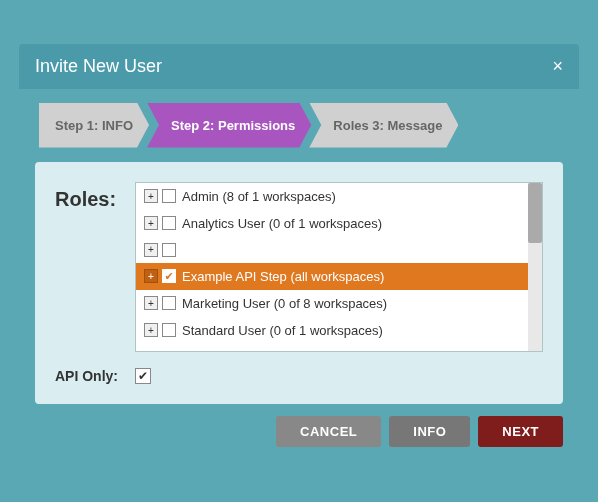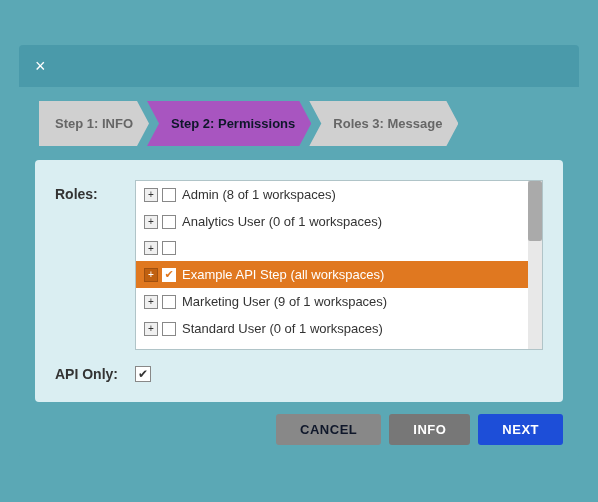--- a/index.html
+++ b/index.html
@@ -61,39 +61,39 @@
       background: #d0d0d0;
       color: #666;
       clip-path: polygon(0 0, calc(100% - 12px) 0, 100% 50%, calc(100% - 12px) 100%, 0 100%, 12px 50%);
     }
     .step-arrow:first-child {
       clip-path: polygon(0 0, calc(100% - 12px) 0, 100% 50%, calc(100% - 12px) 100%, 0 100%);
       padding-left: 16px;
     }
     .step-active {
       background: #a855c0;
-      color: #0f172a;
+      color: #ffffff;
     }
     .step-inactive {
       background: #d0d0d0;
       color: #666;
     }
     .content-area {
       background: #daeef2;
       margin: 0 16px;
       padding: 20px;
       border-radius: 4px;
     }
     .roles-section {
       display: flex;
       align-items: flex-start;
       margin-bottom: 16px;
     }
     .roles-label {
-      font-size: 14px;
+      font-size: 20px;
       color: #333;
       font-weight: bold;
       width: 80px;
       padding-top: 6px;
     }
     .roles-list-container {
       flex: 1;
       border: 1px solid #b0c4c8;
       background: white;
       height: 170px;
@@ -202,37 +202,38 @@
       padding: 8px 24px;
       font-size: 13px;
       font-weight: bold;
       border: none;
       border-radius: 3px;
       cursor: pointer;
       letter-spacing: 0.5px;
     }
     .btn-cancel {
       background: #888;
-      color: #0f172a;
+      color: #ffffff;
     }
     .btn-back {
       background: #777;
       color: white;
     }
     .btn-next {
-      background: #1d4ed8;
+      background: #7f1d1d;
       color: white;
     }
   </style>
 </head>
 <body>
 
 <div class="dialog">
 
   <div class="dialog-header">
+    <span class="dialog-title">Invite New User</span>
     <button class="close-btn">×</button>
   </div>
 
   <div class="steps-bar">
     <div class="step step-arrow step-inactive">
       <span>Step 1: INFO</span>
     </div>
     <div class="step step-arrow step-active" style="margin-left:-2px;">
       <span>Step 2: Permissions</span>
     </div>
@@ -267,21 +268,21 @@
 
           <div class="role-item role-item-selected">
             <span class="expand-icon">+</span>
             <span class="check-box check-box-checked">✔</span>
             <span>Example API Step (all workspaces)</span>
           </div>
 
           <div class="role-item">
             <span class="expand-icon">+</span>
             <span class="check-box"></span>
-            <span>Marketing User (9 of 1 workspaces)</span>
+            <span>Marketing User (0 of 8 workspaces)</span>
           </div>
 
           <div class="role-item">
             <span class="expand-icon">+</span>
             <span class="check-box"></span>
             <span>Standard User (0 of 1 workspaces)</span>
           </div>
         </div>
         <div class="scrollbar-track">
           <div class="scrollbar-thumb"></div>

